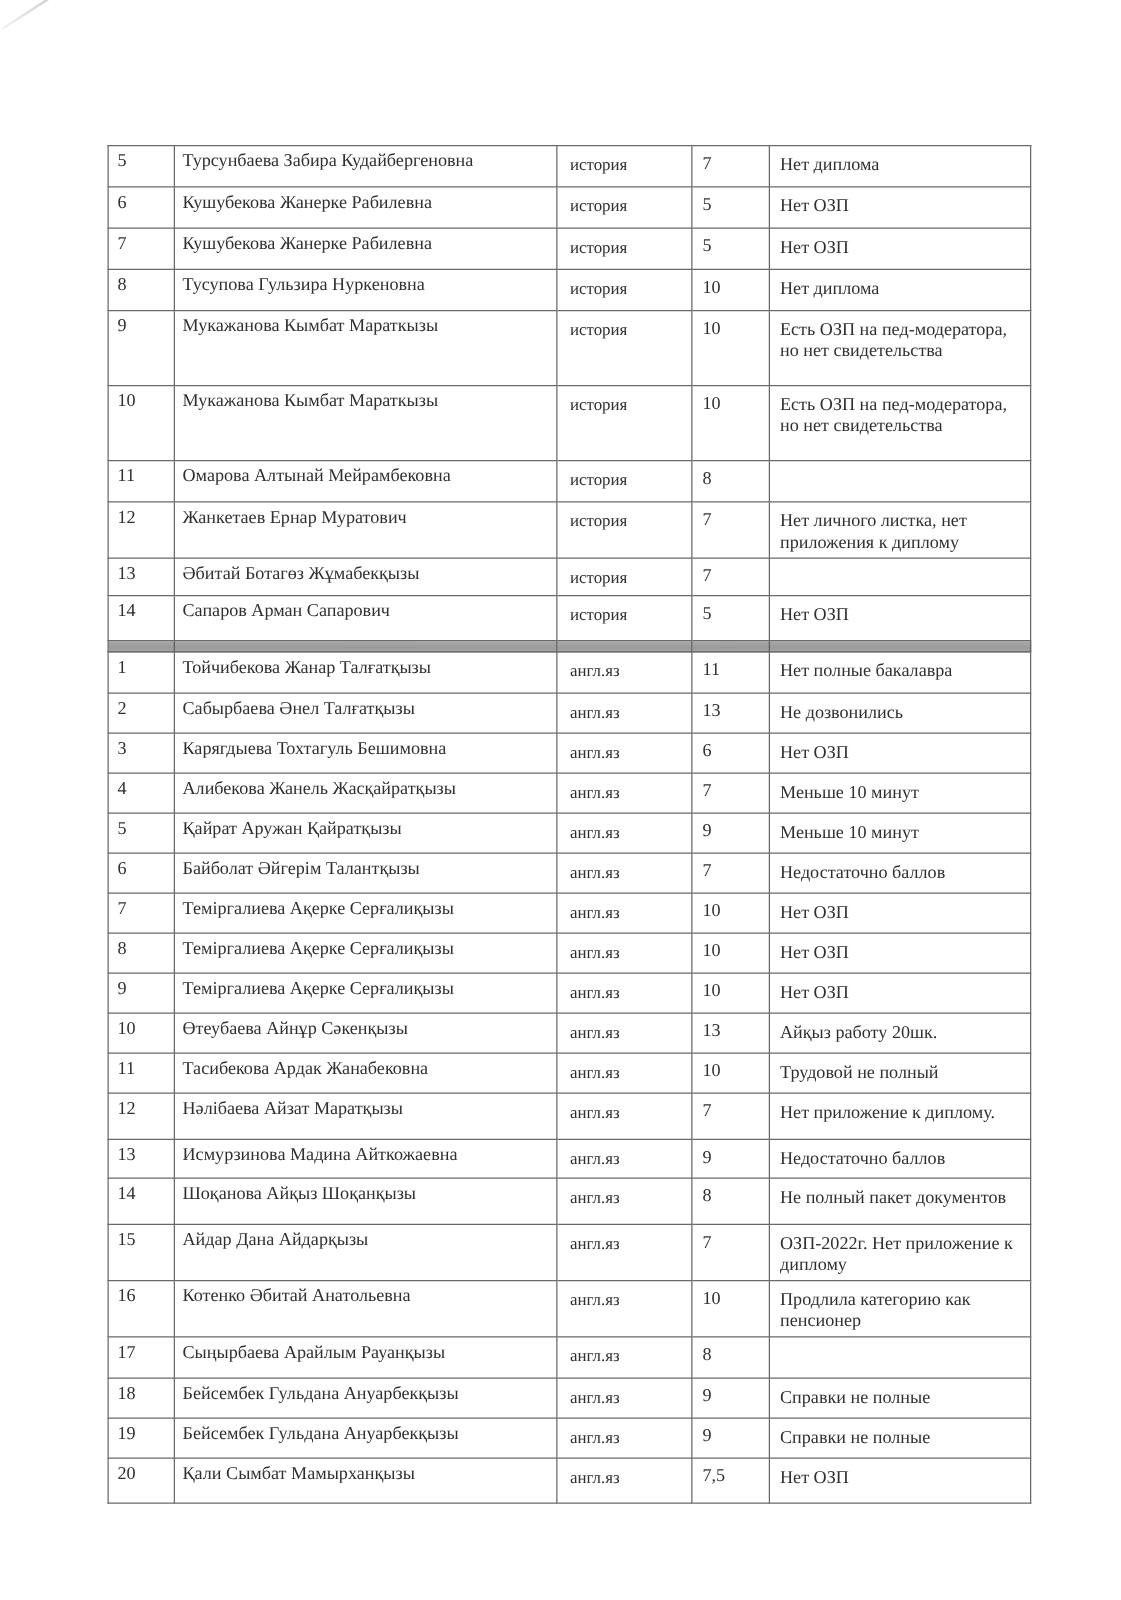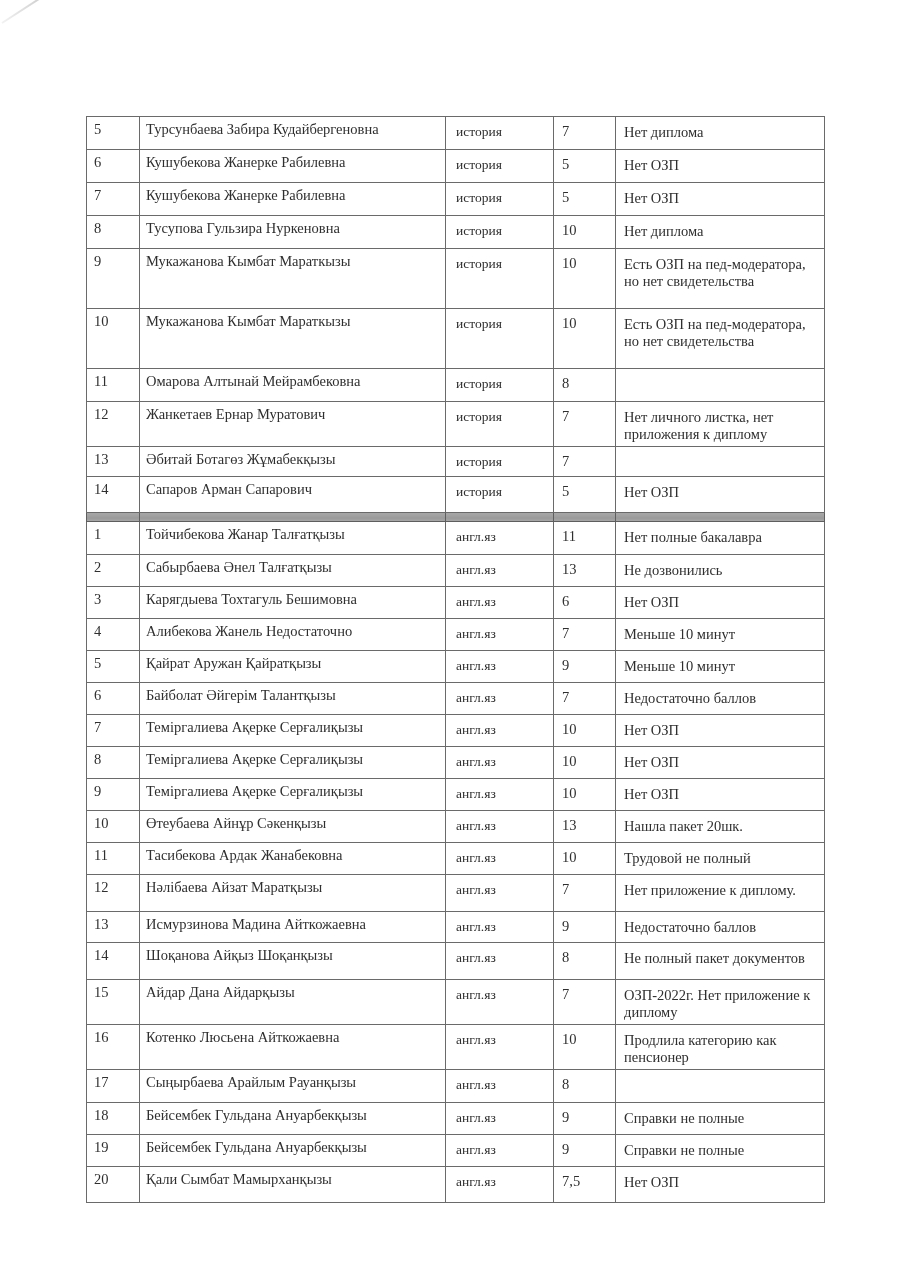--- a/index.html
+++ b/index.html
@@ -140,21 +140,21 @@
       </tr>
       <tr style="height: 32px;">
         <td class="num">3</td>
         <td class="">Карягдыева Тохтагуль Бешимовна</td>
         <td class="subj">англ.яз</td>
         <td class="score">6</td>
         <td class="note">Нет ОЗП</td>
       </tr>
       <tr style="height: 32px;">
         <td class="num">4</td>
-        <td class="">Алибекова Жанель Недостаточно</td>
+        <td class="">Алибекова Жанель Жасқайратқызы</td>
         <td class="subj">англ.яз</td>
         <td class="score">7</td>
         <td class="note">Меньше 10 минут</td>
       </tr>
       <tr style="height: 32px;">
         <td class="num">5</td>
         <td class="">Қайрат Аружан Қайратқызы</td>
         <td class="subj">англ.яз</td>
         <td class="score">9</td>
         <td class="note">Меньше 10 минут</td>
@@ -185,21 +185,21 @@
         <td class="">Теміргалиева Ақерке Серғалиқызы</td>
         <td class="subj">англ.яз</td>
         <td class="score">10</td>
         <td class="note">Нет ОЗП</td>
       </tr>
       <tr style="height: 32px;">
         <td class="num">10</td>
         <td class="">Өтеубаева Айнұр Сәкенқызы</td>
         <td class="subj">англ.яз</td>
         <td class="score">13</td>
-        <td class="note">Нашла пакет 20шк.</td>
+        <td class="note">Айқыз работу 20шк.</td>
       </tr>
       <tr style="height: 32px;">
         <td class="num">11</td>
         <td class="">Тасибекова Ардак Жанабековна</td>
         <td class="subj">англ.яз</td>
         <td class="score">10</td>
         <td class="note">Трудовой не полный</td>
       </tr>
       <tr style="height: 37px;">
         <td class="num">12</td>
@@ -224,21 +224,21 @@
       </tr>
       <tr style="height: 39px;">
         <td class="num">15</td>
         <td class="">Айдар Дана Айдарқызы</td>
         <td class="subj">англ.яз</td>
         <td class="score">7</td>
         <td class="note">ОЗП-2022г. Нет приложение к диплому</td>
       </tr>
       <tr style="height: 38px; padding-left: 12px;">
         <td class="num">16</td>
-        <td class="">Котенко Люсьена Айткожаевна</td>
+        <td class="">Котенко Әбитай Анатольевна</td>
         <td class="subj">англ.яз</td>
         <td class="score">10</td>
         <td class="note">Продлила категорию как пенсионер</td>
       </tr>
       <tr style="height: 33px; font-family: Liberation Serif, serif;">
         <td class="num">17</td>
         <td class="">Сыңырбаева Арайлым Рауанқызы</td>
         <td class="subj">англ.яз</td>
         <td class="score">8</td>
         <td class="note"></td>

